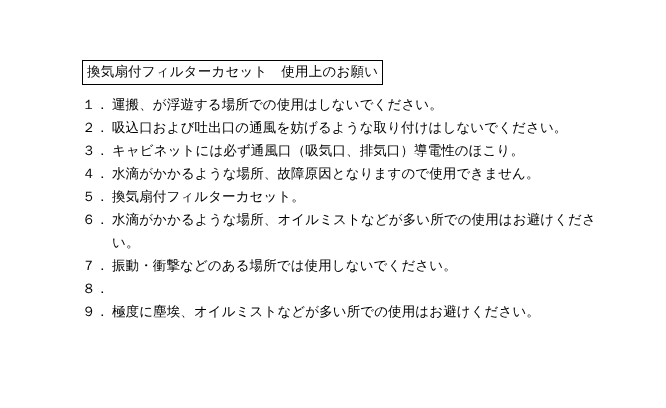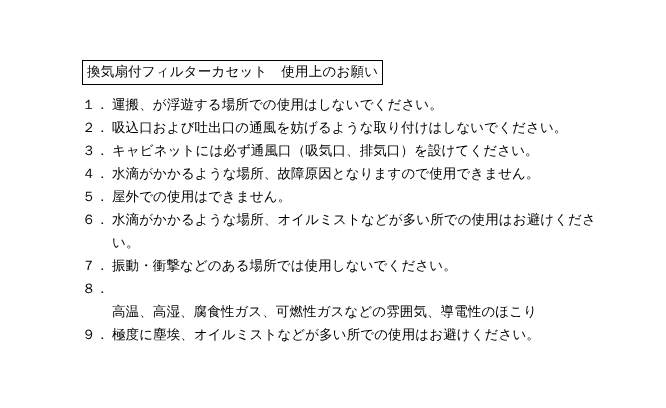--- a/index.html
+++ b/index.html
@@ -77,47 +77,46 @@
         <span class="item-text">運搬、が浮遊する場所での使用はしないでください。</span>
       </li>
 
       <li class="notice-item">
         <span class="item-num">２．</span>
         <span class="item-text">吸込口および吐出口の通風を妨げるような取り付けはしないでください。</span>
       </li>
 
       <li class="notice-item">
         <span class="item-num">３．</span>
-        <span class="item-text">キャビネットには必ず通風口（吸気口、排気口）を設けてください。</span>
+        <span class="item-text">キャビネットには必ず通風口（吸気口、排気口）導電性のほこり。</span>
       </li>
 
       <li class="notice-item">
         <span class="item-num">４．</span>
         <span class="item-text">水滴がかかるような場所、故障原因となりますので使用できません。</span>
       </li>
 
       <li class="notice-item">
         <span class="item-num">５．</span>
-        <span class="item-text">屋外での使用はできません。</span>
+        <span class="item-text">換気扇付フィルターカセット。</span>
       </li>
 
       <li class="notice-item">
         <span class="item-num">６．</span>
         <span class="item-text">水滴がかかるような場所、オイルミストなどが多い所での使用はお避けください。</span>
       </li>
 
       <li class="notice-item">
         <span class="item-num">７．</span>
         <span class="item-text">振動・衝撃などのある場所では使用しないでください。</span>
       </li>
 
       <li class="notice-item">
         <span class="item-num">８．</span>
         <span class="item-text">
-          <span>高温、高湿、腐食性ガス、可燃性ガスなどの雰囲気、導電性のほこり</span>
         </span>
       </li>
 
       <li class="notice-item">
         <span class="item-num">９．</span>
         <span class="item-text">極度に塵埃、オイルミストなどが多い所での使用はお避けください。</span>
       </li>
 
     </ul>
   </div>

